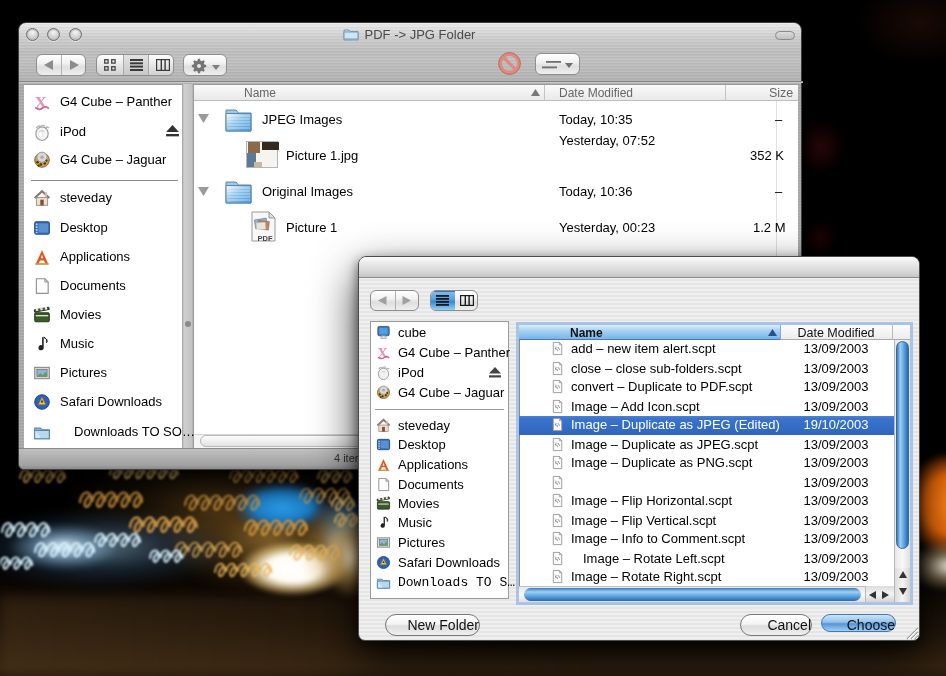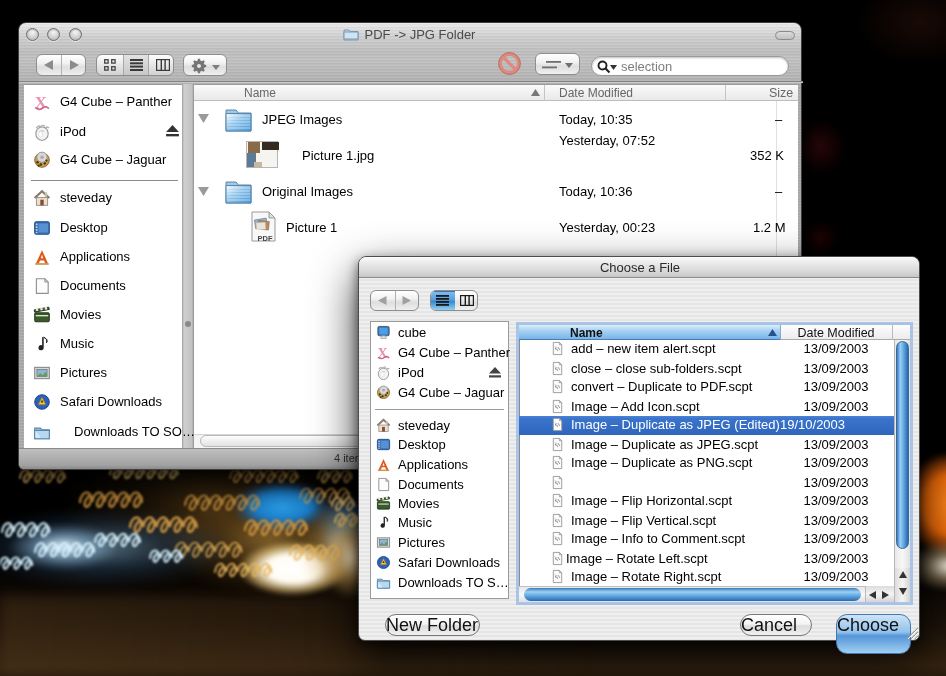--- a/index.html
+++ b/index.html
@@ -21,21 +21,21 @@
   background:repeating-linear-gradient(180deg,#efefef 0 2px,#e5e5e5 2px 4px);
   border:1px solid #4c4c4c;box-shadow:0 18px 45px rgba(0,0,0,.8),0 4px 12px rgba(0,0,0,.55);}
 .dtitle{position:absolute;left:0;top:0;width:100%;height:21px;border-radius:8px 8px 0 0;
   background:linear-gradient(180deg,#fafafa 0,#e8e8e8 7px,#d6d6d6 15px,#c6c6c6 20px,#999 21px);
   border-bottom:1px solid #8b8b8b;}
 
 .cap{position:absolute;border:1px solid #8e8e8e;border-radius:5px;
   background:linear-gradient(180deg,#ffffff 0,#f2f2f2 40%,#dedede 60%,#efefef 100%);}
 .pill{position:absolute;border:1px solid #777;border-radius:11px;
   background:linear-gradient(180deg,#fff 0,#f4f4f4 45%,#dcdcdc 55%,#f0f0f0 100%);
-  font-size:18px;color:#111;text-align:left;}
+  font-size:14px;color:#111;text-align:right;}
 .bluepill{background:linear-gradient(180deg,#cde4f7 0,#92c2ec 45%,#5695d8 55%,#9fd0f2 100%);border:1px solid #4377ad;}
 
 .srow{position:absolute;font-size:13px;color:#000;white-space:nowrap;}
 .hdrtxt{position:absolute;font-size:12px;color:#666;white-space:nowrap;}
 </style>
 </head>
 <body>
 <svg width="0" height="0" style="position:absolute">
     <defs>
       <g id="ic-cube">
@@ -237,30 +237,20 @@
      <g fill="#6f6f6f">
           <rect x="4" y="0" width="15" height="1.8"></rect>
           <rect x="0" y="5.5" width="15" height="1.8"></rect>
         </g>
    </svg>
    <svg class="abs" style="left:29px;top:9px;" width="8" height="5">
         <path d="M0 0 L8 0 L4 5 z" fill="#6f6f6f"></path>
       </svg>
  </div>
 
- <div class="abs" style="left:572px;top:33px;width:198px;height:20px;border-radius:10px;background:#fff;border:1px solid #9a9a9a;box-shadow:inset 0 1px 2px rgba(0,0,0,.25);">
-   <svg class="abs" style="left:5px;top:3px;" width="14" height="14" viewBox="0 0 14 14">
-     <circle cx="5.5" cy="5.5" r="4" fill="none" stroke="#222" stroke-width="1.9"></circle>
-     <line x1="8.6" y1="8.6" x2="12.5" y2="12.5" stroke="#222" stroke-width="2.1"></line>
-   </svg>
-   <svg class="abs" style="left:18px;top:8px;" width="7" height="5">
-        <path d="M0 0 L7 0 L3.5 5 z" fill="#333"></path>
-      </svg>
-   <div class="abs" style="left:29px;top:2px;font-size:13px;color:#7e7e7e;">selection</div>
- </div>
  <div class="abs" style="left:0;top:58px;width:784px;height:1px;background:#838383;"></div>
  <div class="abs" style="left:0;top:59px;width:784px;height:1px;background:#c9c9c9;"></div>
 
  <div class="abs" style="left:5px;top:61px;width:158px;height:364px;background:#fff;border-top:1px solid #9a9a9a;"></div>
 
  <div class="abs" style="left:163px;top:61px;width:12px;height:364px;background:linear-gradient(90deg,#9c9c9c 0,#cfcfcf 2px,#c2c2c2 10px,#8f8f8f 12px);"></div>
  <div class="abs" style="left:166px;top:298px;width:6px;height:6px;border-radius:3px;background:#8a8a8a;"></div>
 
 <svg class="abs fsic" style="left:14px;top:70px;" width="18" height="18" viewBox="0 0 16 16">
       <use href="#ic-panther"></use>
@@ -331,21 +321,21 @@
 
  <svg class="abs" style="left:179px;top:91px;" width="11" height="9">
       <path d="M0 0 L11 0 L5.5 9 z" fill="#9a9a9a"></path>
     </svg>
  <svg class="abs" style="left:179px;top:164px;" width="11" height="9">
       <path d="M0 0 L11 0 L5.5 9 z" fill="#9a9a9a"></path>
     </svg>
  <div class="srow" style="left:243px;top:89px;">JPEG Images</div>
  <div class="srow" style="left:540px;top:89px;">Today, 10:35</div>
  <div class="srow" style="left:756px;top:89px;">–</div>
- <div class="srow" style="left:267px;top:125px;margin-left:16px;">Picture 1.jpg</div>
+ <div class="srow" style="left:267px;top:125px;">Picture 1.jpg</div>
  <div class="srow" style="left:540px;top:110px;">Yesterday, 07:52</div>
  <div class="srow" style="left:731px;top:125px;">352 K</div>
  <div class="srow" style="left:243px;top:161px;">Original Images</div>
  <div class="srow" style="left:540px;top:161px;">Today, 10:36</div>
  <div class="srow" style="left:756px;top:161px;">–</div>
  <div class="srow" style="left:267px;top:197px;">Picture 1</div>
  <div class="srow" style="left:540px;top:197px;">Yesterday, 00:23</div>
  <div class="srow" style="left:734px;top:197px;">1.2 M</div>
 
  <svg class="abs" style="left:204px;top:80px;" width="30" height="32" viewBox="0 0 30 32" id="fldr1">
@@ -396,21 +386,20 @@
 
  <div class="abs" style="left:175px;top:411px;width:604px;height:14px;background:#f4f4f4;border-top:1px solid #d4d4d4;"></div>
  <div class="abs" style="left:181px;top:412px;width:520px;height:12px;border-radius:6px;background:linear-gradient(180deg,#fdfdfd,#e2e2e2);border:1px solid #b8b8b8;"></div>
 
  <div class="abs" style="left:0;top:425px;width:784px;height:21px;border-radius:0 0 6px 6px;background:linear-gradient(180deg,#bfbfbf,#a2a2a2 80%,#8a8a8a);border-top:1px solid #8a8a8a;"></div>
  <div class="abs" style="left:315px;top:429px;font-size:11px;color:#333;">4 items, 55.41 GB available</div>
 </div>
 
 <div id="dlg">
  <div class="dtitle"></div>
- <div class="abs" style="left:0;top:3px;width:562px;text-align:center;font-size:13px;color:#2a2a2a;">Choose a File</div>
 
  <div class="cap" style="left:11px;top:33px;width:49px;height:21px;border-radius:6px;">
    <div class="abs" style="left:24px;top:0;width:1px;height:19px;background:#b0b0b0;"></div>
    <svg class="abs" style="left:6px;top:5px;" width="11" height="9">
         <path d="M9.5 0 L9.5 9 L1 4.5 z" fill="#a0a0a0"></path>
       </svg>
    <svg class="abs" style="left:30px;top:5px;" width="11" height="9">
         <path d="M1.5 0 L1.5 9 L10 4.5 z" fill="#a0a0a0"></path>
       </svg>
  </div>
@@ -525,21 +514,21 @@
       <circle cx="8" cy="8" r="6.5" fill="none" stroke="#1a4080" stroke-width="0.8"></circle>
       <path d="M8 3.5 L11.5 10.5 L4.5 10.5 z" fill="#f0c838" stroke="#907020" stroke-width="0.7"></path>
       <path d="M8 6 l1.2 2.5 h-2.4 z" fill="#333"></path>
     </svg>
     <div class="srow" style="left:39px;top:298px;">Safari Downloads</div>
 <svg class="abs" style="left:17px;top:318px;" width="15" height="15" viewBox="0 0 16 16">
       <path d="M1.5 4.5 l5 0 1.5 1.5 6.5 0 0 8 -13 0 z" fill="#9ec8e8" stroke="#5d87ac" stroke-width="1"></path>
       <path d="M1.5 6.5 h13 v7.5 h-13 z" fill="#b8d8f0" stroke="#5d87ac" stroke-width="1"></path>
       <path d="M2.3 7.2 L7 13.2 h-4.7 z" fill="#d8ecf8"></path>
     </svg>
-    <div class="srow" style="left:39px;top:318px;">Downloads TO S…</div>
+    <div class="srow" style="left:39px;top:318px;font-family:Liberation Mono, monospace;">Downloads TO S…</div>
 
  <div class="abs" style="left:160px;top:68px;width:391px;height:277px;background:#fff;border:1px solid #8a8a8a;box-shadow:0 0 0 3px rgba(125,170,225,.6);"></div>
 
  <div class="abs" style="left:160px;top:68px;width:261px;height:14.5px;background:linear-gradient(180deg,#dcedfa 0,#a8d2f2 40%,#77b4ea 100%);border-bottom:1px solid #4a7cb0;"></div>
  <div class="abs" style="left:421px;top:68px;width:112px;height:14.5px;background:linear-gradient(180deg,#fdfdfd,#ececec);border-bottom:1px solid #aaa;border-left:1px solid #88aacc;"></div>
  <div class="abs" style="left:533px;top:68px;width:18px;height:14.5px;background:linear-gradient(180deg,#fdfdfd,#ececec);border-bottom:1px solid #aaa;border-left:1px solid #bbb;"></div>
  <div class="abs" style="left:211px;top:69px;font-size:12px;font-weight:bold;color:#111;">Name</div>
  <div class="abs" style="left:421px;top:68.5px;width:112px;text-align:center;font-size:12.5px;color:#111;">Date Modified</div>
  <svg class="abs" style="left:409px;top:72px;" width="9" height="7">
       <path d="M4.5 0 L9 7 L0 7 z" fill="#27518a"></path>
@@ -572,21 +561,21 @@
     </svg>
     <div class="srow" style="left:212px;top:142px;color:#000;">Image – Add Icon.scpt</div>
 <div class="srow" style="left:421px;top:142px;width:112px;text-align:center;color:#000;">13/09/2003</div>
 <div class="abs" style="left:160px;top:158.5px;width:375px;height:19px;background:linear-gradient(180deg,#4a82d6 0,#3a74ca 15%,#2f65bd 100%);"></div>
 <svg class="abs" style="left:191px;top:160px;" width="15" height="15" viewBox="0 0 16 16">
       <path d="M3.5 1.5 h6.5 l2.5 2.5 v10.5 h-9 z" fill="#fbfbfb" stroke="#9a9a9a" stroke-width="1"></path>
       <path d="M10 1.5 l2.5 2.5 h-2.5 z" fill="#e0e0e0" stroke="#9a9a9a" stroke-width="0.8"></path>
       <path d="M5.5 6 q2 1 0 2.5 q3 -0.5 2.5 2 M8.5 6.5 l2 3" stroke="#8a7a9a" stroke-width="0.9" fill="none"></path>
     </svg>
     <div class="srow" style="left:212px;top:160px;color:#fff;">Image – Duplicate as JPEG (Edited)</div>
-<div class="srow" style="left:421px;top:160px;width:112px;color:#fff;">19/10/2003</div>
+<div class="srow" style="left:421px;top:160px;width:112px;text-align:center;color:#fff;">19/10/2003</div>
 <svg class="abs" style="left:191px;top:180px;" width="15" height="15" viewBox="0 0 16 16">
       <path d="M3.5 1.5 h6.5 l2.5 2.5 v10.5 h-9 z" fill="#fbfbfb" stroke="#9a9a9a" stroke-width="1"></path>
       <path d="M10 1.5 l2.5 2.5 h-2.5 z" fill="#e0e0e0" stroke="#9a9a9a" stroke-width="0.8"></path>
       <path d="M5.5 6 q2 1 0 2.5 q3 -0.5 2.5 2 M8.5 6.5 l2 3" stroke="#8a7a9a" stroke-width="0.9" fill="none"></path>
     </svg>
     <div class="srow" style="left:212px;top:180px;color:#000;">Image – Duplicate as JPEG.scpt</div>
 <div class="srow" style="left:421px;top:180px;width:112px;text-align:center;color:#000;">13/09/2003</div>
 <svg class="abs" style="left:191px;top:198px;" width="15" height="15" viewBox="0 0 16 16">
       <path d="M3.5 1.5 h6.5 l2.5 2.5 v10.5 h-9 z" fill="#fbfbfb" stroke="#9a9a9a" stroke-width="1"></path>
       <path d="M10 1.5 l2.5 2.5 h-2.5 z" fill="#e0e0e0" stroke="#9a9a9a" stroke-width="0.8"></path>
@@ -619,21 +608,21 @@
       <path d="M10 1.5 l2.5 2.5 h-2.5 z" fill="#e0e0e0" stroke="#9a9a9a" stroke-width="0.8"></path>
       <path d="M5.5 6 q2 1 0 2.5 q3 -0.5 2.5 2 M8.5 6.5 l2 3" stroke="#8a7a9a" stroke-width="0.9" fill="none"></path>
     </svg>
     <div class="srow" style="left:212px;top:274px;color:#000;">Image – Info to Comment.scpt</div>
 <div class="srow" style="left:421px;top:274px;width:112px;text-align:center;color:#000;">13/09/2003</div>
 <svg class="abs" style="left:191px;top:294px;" width="15" height="15" viewBox="0 0 16 16">
       <path d="M3.5 1.5 h6.5 l2.5 2.5 v10.5 h-9 z" fill="#fbfbfb" stroke="#9a9a9a" stroke-width="1"></path>
       <path d="M10 1.5 l2.5 2.5 h-2.5 z" fill="#e0e0e0" stroke="#9a9a9a" stroke-width="0.8"></path>
       <path d="M5.5 6 q2 1 0 2.5 q3 -0.5 2.5 2 M8.5 6.5 l2 3" stroke="#8a7a9a" stroke-width="0.9" fill="none"></path>
     </svg>
-    <div class="srow" style="left:207px;top:294px;color:#000;">Image – Rotate Left.scpt</div>
+    <div class="srow" style="left:224px;top:294px;color:#000;">Image – Rotate Left.scpt</div>
 <div class="srow" style="left:421px;top:294px;width:112px;text-align:center;color:#000;">13/09/2003</div>
 <svg class="abs" style="left:191px;top:312px;" width="15" height="15" viewBox="0 0 16 16">
       <path d="M3.5 1.5 h6.5 l2.5 2.5 v10.5 h-9 z" fill="#fbfbfb" stroke="#9a9a9a" stroke-width="1"></path>
       <path d="M10 1.5 l2.5 2.5 h-2.5 z" fill="#e0e0e0" stroke="#9a9a9a" stroke-width="0.8"></path>
       <path d="M5.5 6 q2 1 0 2.5 q3 -0.5 2.5 2 M8.5 6.5 l2 3" stroke="#8a7a9a" stroke-width="0.9" fill="none"></path>
     </svg>
     <div class="srow" style="left:212px;top:312px;color:#000;">Image – Rotate Right.scpt</div>
 <div class="srow" style="left:421px;top:312px;width:112px;text-align:center;color:#000;">13/09/2003</div>
 
  <div class="abs" style="left:535px;top:83px;width:16px;height:262px;background:linear-gradient(90deg,#e8e8e8,#f8f8f8 50%,#e0e0e0);border-left:1px solid #b8b8b8;"></div>
@@ -653,21 +642,21 @@
    <svg class="abs" style="left:3px;top:4.5px;" width="7" height="8">
         <path d="M0 4 L7 0 L7 8 z" fill="#333"></path>
       </svg>
    <svg class="abs" style="left:16px;top:4.5px;" width="7" height="8">
         <path d="M7 4 L0 0 L0 8 z" fill="#333"></path>
       </svg>
  </div>
 
  <div class="pill" style="left:26px;top:357px;width:95px;height:22px;line-height:21px;">New Folder</div>
  <div class="pill" style="left:381px;top:357px;width:72px;height:22px;line-height:21px;">Cancel</div>
- <div class="pill bluepill" style="left:477px;top:357px;width:75px;height:40px;line-height:21px;">Choose</div>
+ <div class="pill bluepill" style="left:462px;top:357px;width:75px;height:18px;line-height:21px;">Choose</div>
 
  <svg class="abs" style="left:546px;top:369px;" width="14" height="14">
       <g stroke="#9a9a9a" stroke-width="1.2">
         <line x1="13" y1="2" x2="2" y2="13"></line>
         <line x1="13" y1="6" x2="6" y2="13"></line>
         <line x1="13" y1="10" x2="10" y2="13"></line>
       </g>
       <g stroke="#fdfdfd" stroke-width="1">
         <line x1="13" y1="3" x2="3" y2="13"></line>
         <line x1="13" y1="7" x2="7" y2="13"></line>

